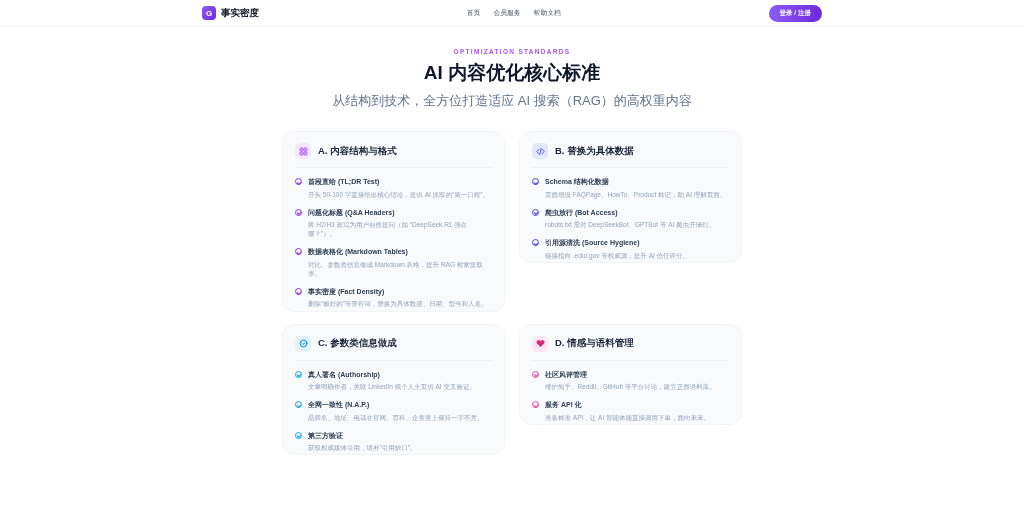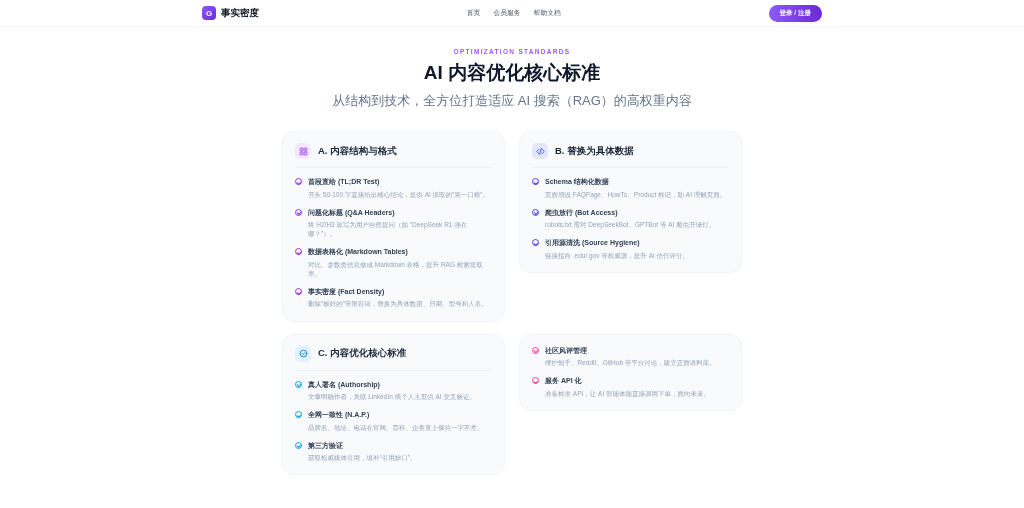--- a/index.html
+++ b/index.html
@@ -43,21 +43,21 @@
   .hero h1 { font-size:19px; font-weight:800; color:#0f172a; margin:5px 0 6px; }
   .hero .sub { font-size:13px; color:#64748b; }
   
   .grid {
     width:460px; margin:21px auto 0;
     display:grid; grid-template-columns:1fr 1fr; gap:12px 14px;
     align-items:start;
   }
   .card {
     background:#f8fafc; border:1px solid #f1f5f9; border-radius:12px;
-    padding:11px 12px 10px;
+    padding:11px 12px 0;
   }
   .card-head {
     display:flex; align-items:center; gap:7px;
     padding-bottom:8px; border-bottom:1px solid #edf1f6; margin-bottom:9px;
   }
   .icon-box {
     width:16px; height:16px; border-radius:5px; flex:0 0 auto;
     display:flex; align-items:center; justify-content:center;
   }
   .icon-box svg { width:9px; height:9px; }
@@ -185,21 +185,21 @@
     </article>
 
     <article class="card card-c">
       <div class="card-head">
         <span class="icon-box">
           <svg viewBox="0 0 24 24" fill="none" stroke="currentColor" stroke-width="2.4" stroke-linecap="round" stroke-linejoin="round">
             <circle cx="12" cy="12" r="9"></circle>
               <polyline points="8.5 12.3 11 14.8 15.5 9.6"></polyline>
           </svg>
         </span>
-        <h2 class="card-title">C. 内容优化核心标准</h2>
+        <h2 class="card-title">C. 参数类信息做成</h2>
       </div>
       <div class="item">
         <span class="check"></span>
         <div>
             <div class="ititle">真人署名 (Authorship)</div>
         <div class="idesc">文章明确作者，关联 LinkedIn 或个人主页供 AI 交叉验证。</div>
           </div>
       </div>
       <div class="item">
         <span class="check"></span>
@@ -211,20 +211,28 @@
       <div class="item">
         <span class="check"></span>
         <div>
             <div class="ititle">第三方验证</div>
         <div class="idesc">获取权威媒体引用，填补“引用缺口”。</div>
           </div>
       </div>
     </article>
 
     <article class="card card-d">
+      <div class="card-head">
+        <span class="icon-box">
+          <svg viewBox="0 0 24 24" fill="currentColor">
+            <path d="M20.8 4.6a5.5 5.5 0 0 0-7.8 0L12 5.7l-1-1.1a5.5 5.5 0 0 0-7.8 7.8l1.1 1L12 21.2l7.7-7.8 1.1-1a5.5 5.5 0 0 0 0-7.8z"></path>
+          </svg>
+        </span>
+        <h2 class="card-title">D. 情感与语料管理</h2>
+      </div>
       <div class="item">
         <span class="check"></span>
         <div>
             <div class="ititle">社区风评管理</div>
         <div class="idesc">维护知乎、Reddit、GitHub 等平台讨论，建立正面语料库。</div>
           </div>
       </div>
       <div class="item">
         <span class="check"></span>
         <div>

